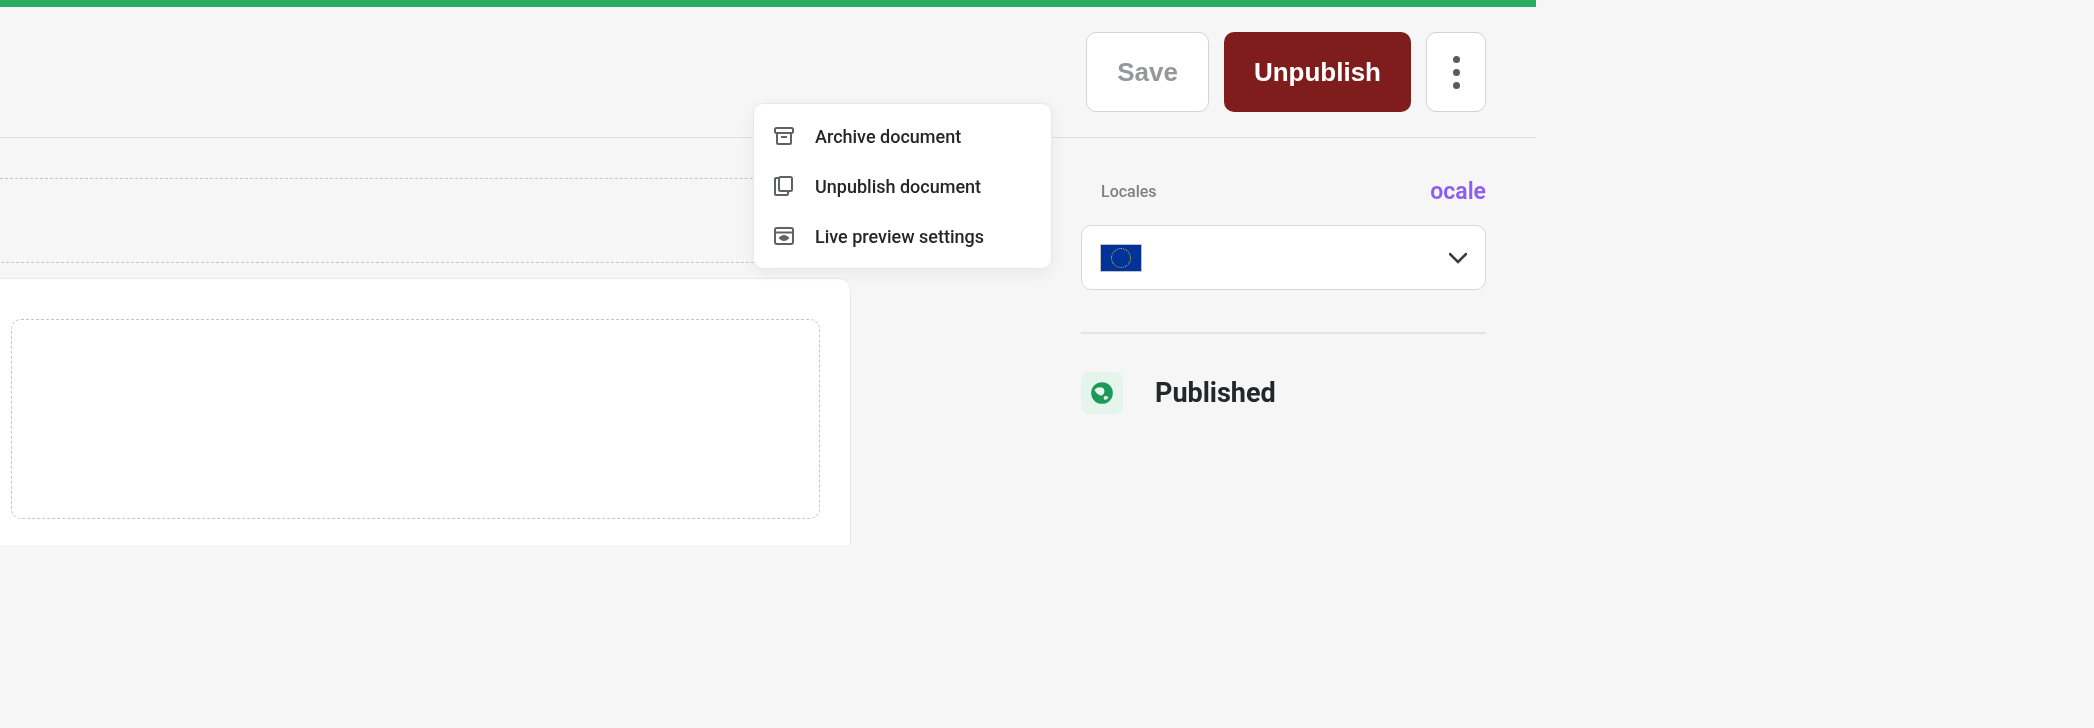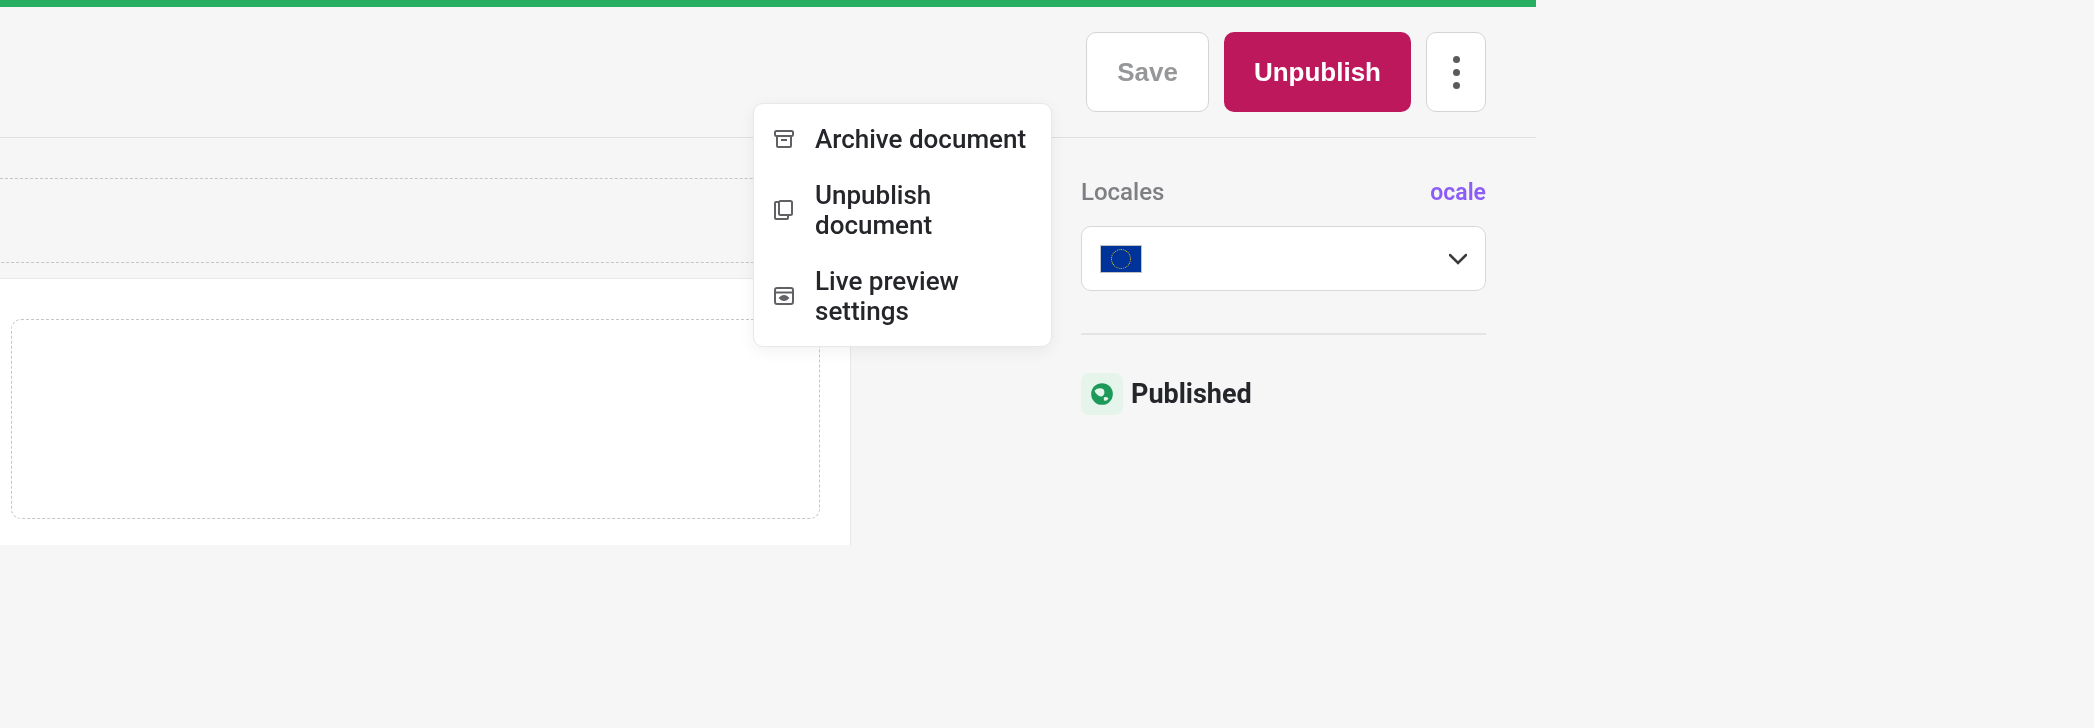--- a/index.html
+++ b/index.html
@@ -39,21 +39,21 @@
       font-weight: 600;
       cursor: pointer;
       border: none;
     }
     .btn-save {
       background: #ffffff;
       border: 1.5px solid #d3d4d6;
       color: #969799;
     }
     .btn-unpublish {
-      background: #be185d;
+      background: #7f1d1d;
       color: #ffffff;
     }
     .btn-more {
       background: #ffffff;
       border: 1.5px solid #d3d4d6;
       width: 60px;
       padding: 0;
     }
     .dots {
       display: flex;
@@ -108,22 +108,23 @@
       padding: 40px 50px 0 0;
     }
     .locales-header {
       display: flex;
       justify-content: space-between;
       align-items: center;
       margin-bottom: 20px;
     }
     .locales-label {
       color: #7e7f82;
-      font-size: 24px;
+      font-size: 16px;
       font-weight: 500;
+      margin-left: 20px;
     }
     .configure-link {
       color: #8b5cf6;
       font-size: 23px;
       font-weight: 600;
     }
     .locale-selector {
       background: #ffffff;
       border: 1.5px solid #d7d8da;
       border-radius: 10px;
@@ -158,21 +159,21 @@
       color: #3a3b3d;
     }
     .divider {
       height: 1.5px;
       background: #e3e4e6;
       margin: 42px 0 38px 0;
     }
     .status-row {
       display: flex;
       align-items: center;
-      gap: 8px;
+      gap: 32px;
       margin-top: 24px;
     }
     .status-badge {
       width: 42px;
       height: 42px;
       background: #e5f5eb;
       border-radius: 8px;
       display: flex;
       align-items: center;
       justify-content: center;
@@ -193,21 +194,21 @@
       box-shadow: 0 4px 16px rgba(0,0,0,0.06);
       padding: 7px 0;
       z-index: 100;
     }
     .menu-item {
       display: flex;
       align-items: center;
       gap: 19px;
       padding: 13px 18px;
       cursor: pointer;
-      font-size: 26px;
+      font-size: 18px;
       color: #25262a;
       font-weight: 500;
     }
     .menu-icon {
       color: #606165;
       flex-shrink: 0;
     }
   </style>
 </head>
 <body>

